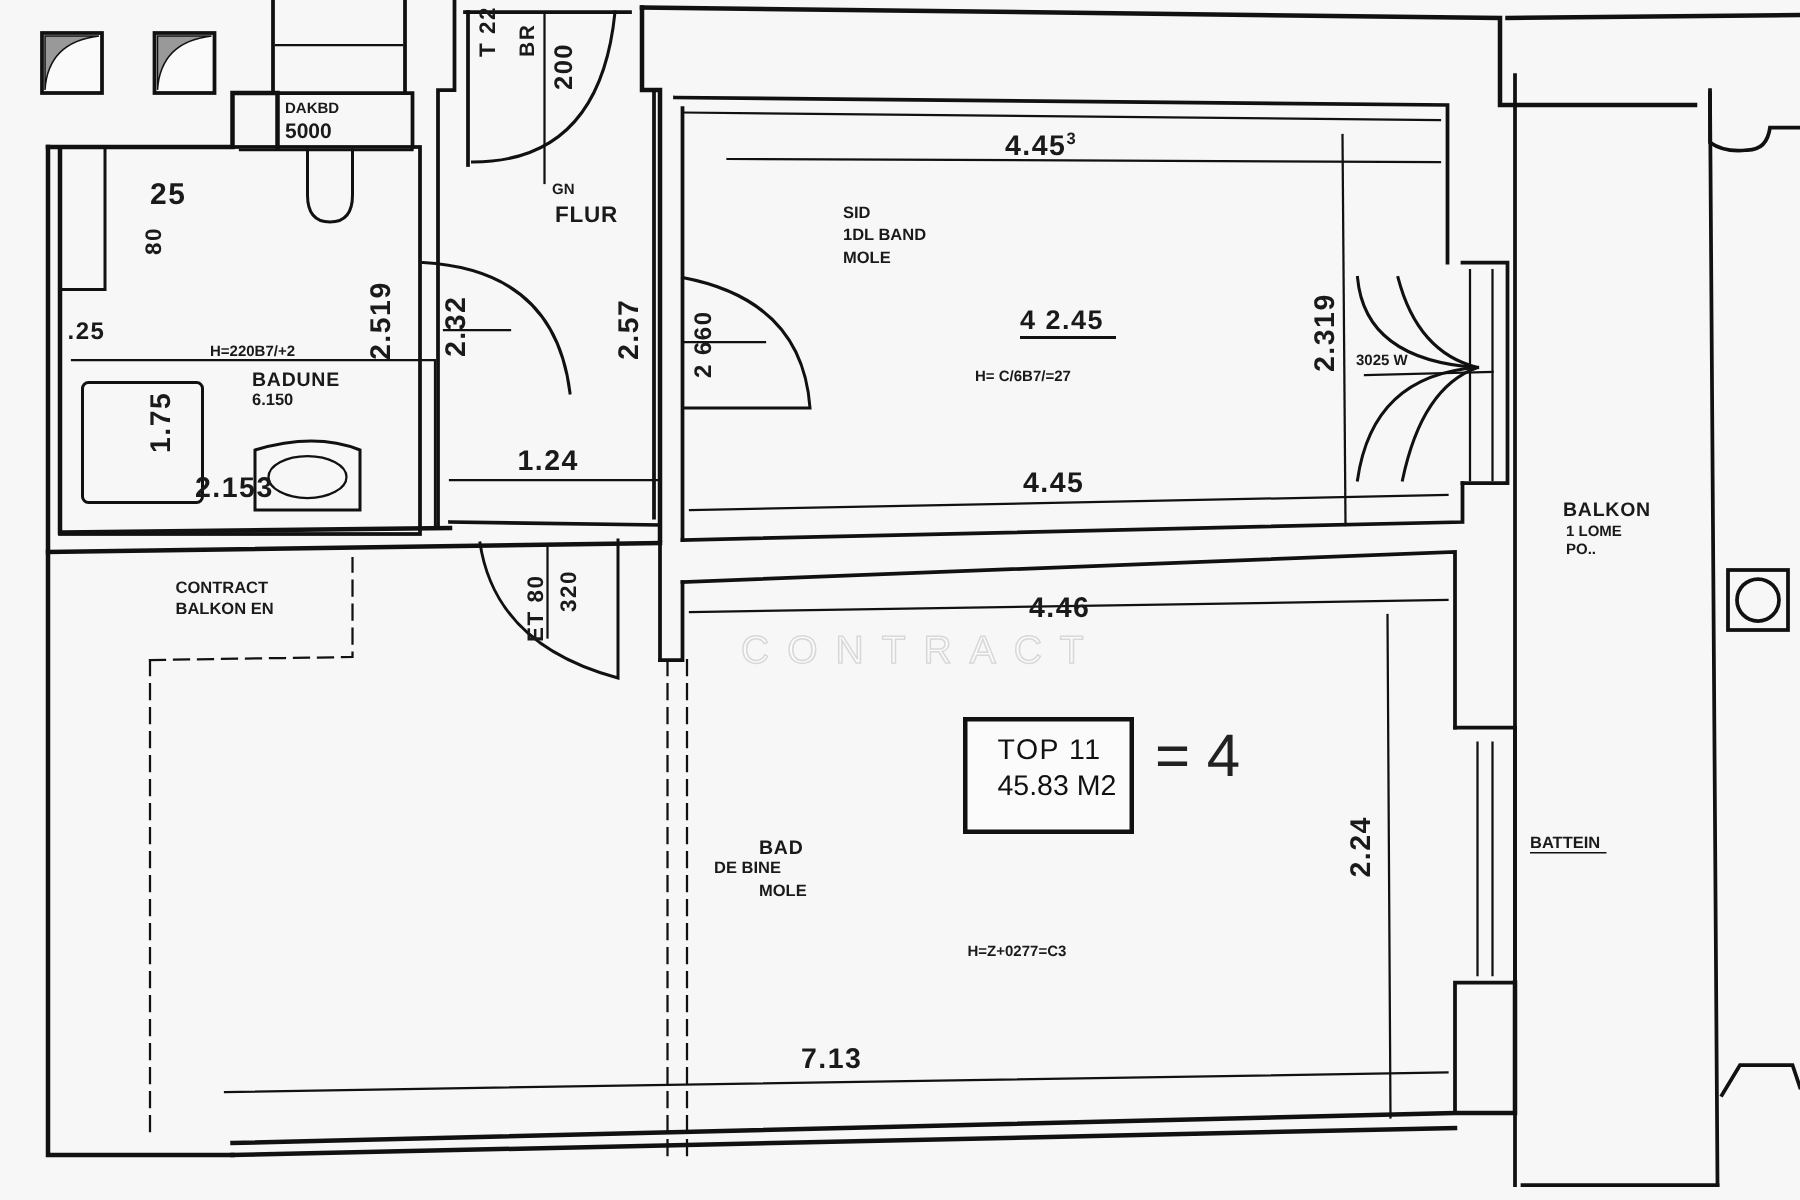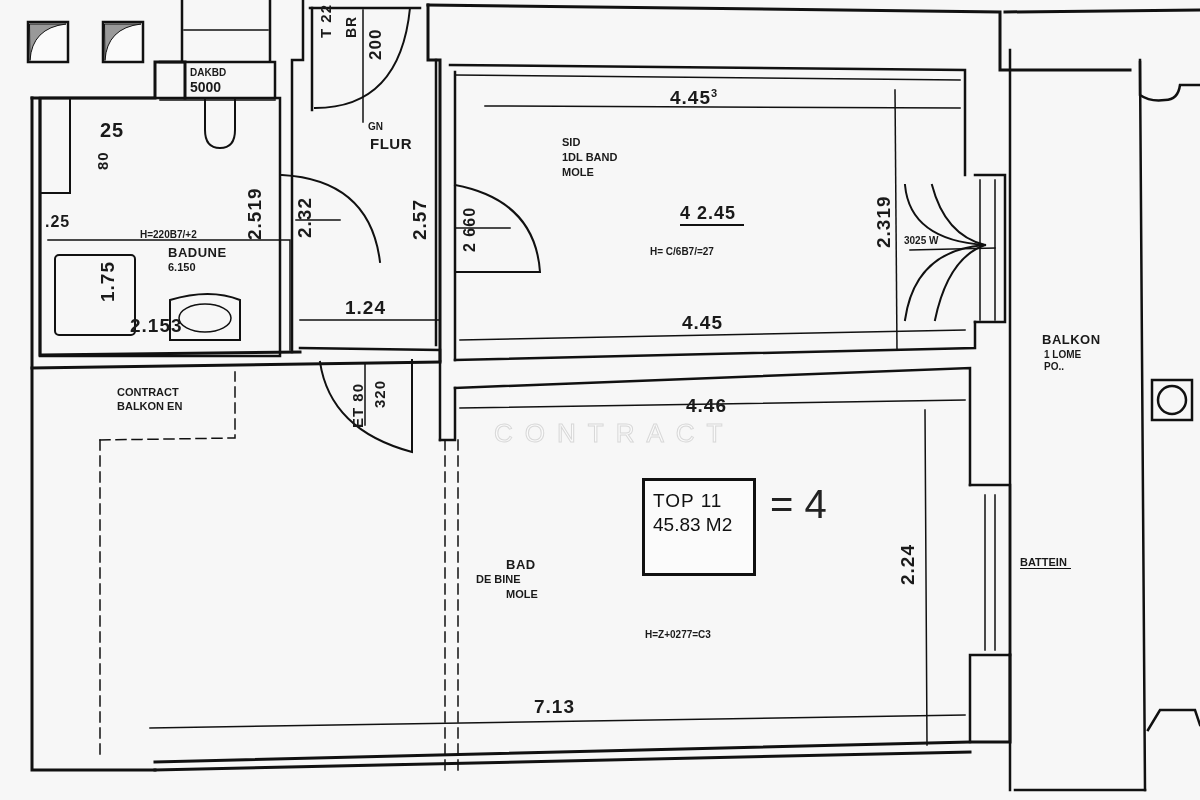--- a/index.html
+++ b/index.html
@@ -4,21 +4,21 @@
 <style>
   html, body { margin: 0; padding: 0; background: #f4f4f4; }
   #plan-wrap { position: relative; width: 1200px; height: 800px; overflow: hidden; background: #f7f7f7; }
   svg { position: absolute; left: 0; top: 0; }
   .lbl { position: absolute; font-family: "Liberation Sans", sans-serif; color: #1a1a1a; white-space: nowrap; line-height: 1; }
   .dim { font-size: 19px; font-weight: bold; letter-spacing: 1px; }
   .dim-v { font-size: 19px; font-weight: bold; letter-spacing: 1px; transform-origin: left top; transform: rotate(-90deg); }
   .room { font-size: 13px; font-weight: bold; letter-spacing: 0.5px; }
   .sub { font-size: 11px; font-weight: bold; }
   .tiny { font-size: 10px; font-weight: bold; }
-  .topbox { position: absolute; left: 642px; top: 478px; width: 114px; height: 98px; border: 3px solid #111; background: #fbfbfb; box-sizing: border-box; font-family: "Liberation Sans", sans-serif; font-size: 19px; padding: 8px 0 0 8px; line-height: 1.25; color: #111; }
+  .topbox { position: absolute; left: 642px; top: 478px; width: 114px; height: 78px; border: 3px solid #111; background: #fbfbfb; box-sizing: border-box; font-family: "Liberation Sans", sans-serif; font-size: 19px; padding: 8px 0 0 20px; line-height: 1.25; color: #111; }
   .eq { position: absolute; left: 770px; top: 482px; font-family: "Liberation Sans", sans-serif; font-size: 40px; color: #222; }
   .wm1 { position: absolute; left: 460px; top: 348px; font-family: "Liberation Sans", sans-serif; font-size: 56px; letter-spacing: 14px; color: rgba(255,255,255,0.55); -webkit-text-stroke: 1px rgba(190,190,190,0.5); }
   .wm2 { position: absolute; left: 466px; top: 420px; font-family: "Liberation Sans", sans-serif; font-size: 26px; letter-spacing: 12px; color: rgba(255,255,255,0.4); margin-left: 28px; -webkit-text-stroke: 1px rgba(190,190,190,0.55); }
 </style>
 </head>
 <body>
 
 <div id="plan-wrap">
   <svg width="1200" height="800" viewBox="0 0 1200 800" fill="none" stroke="#111" stroke-linecap="square">
 

